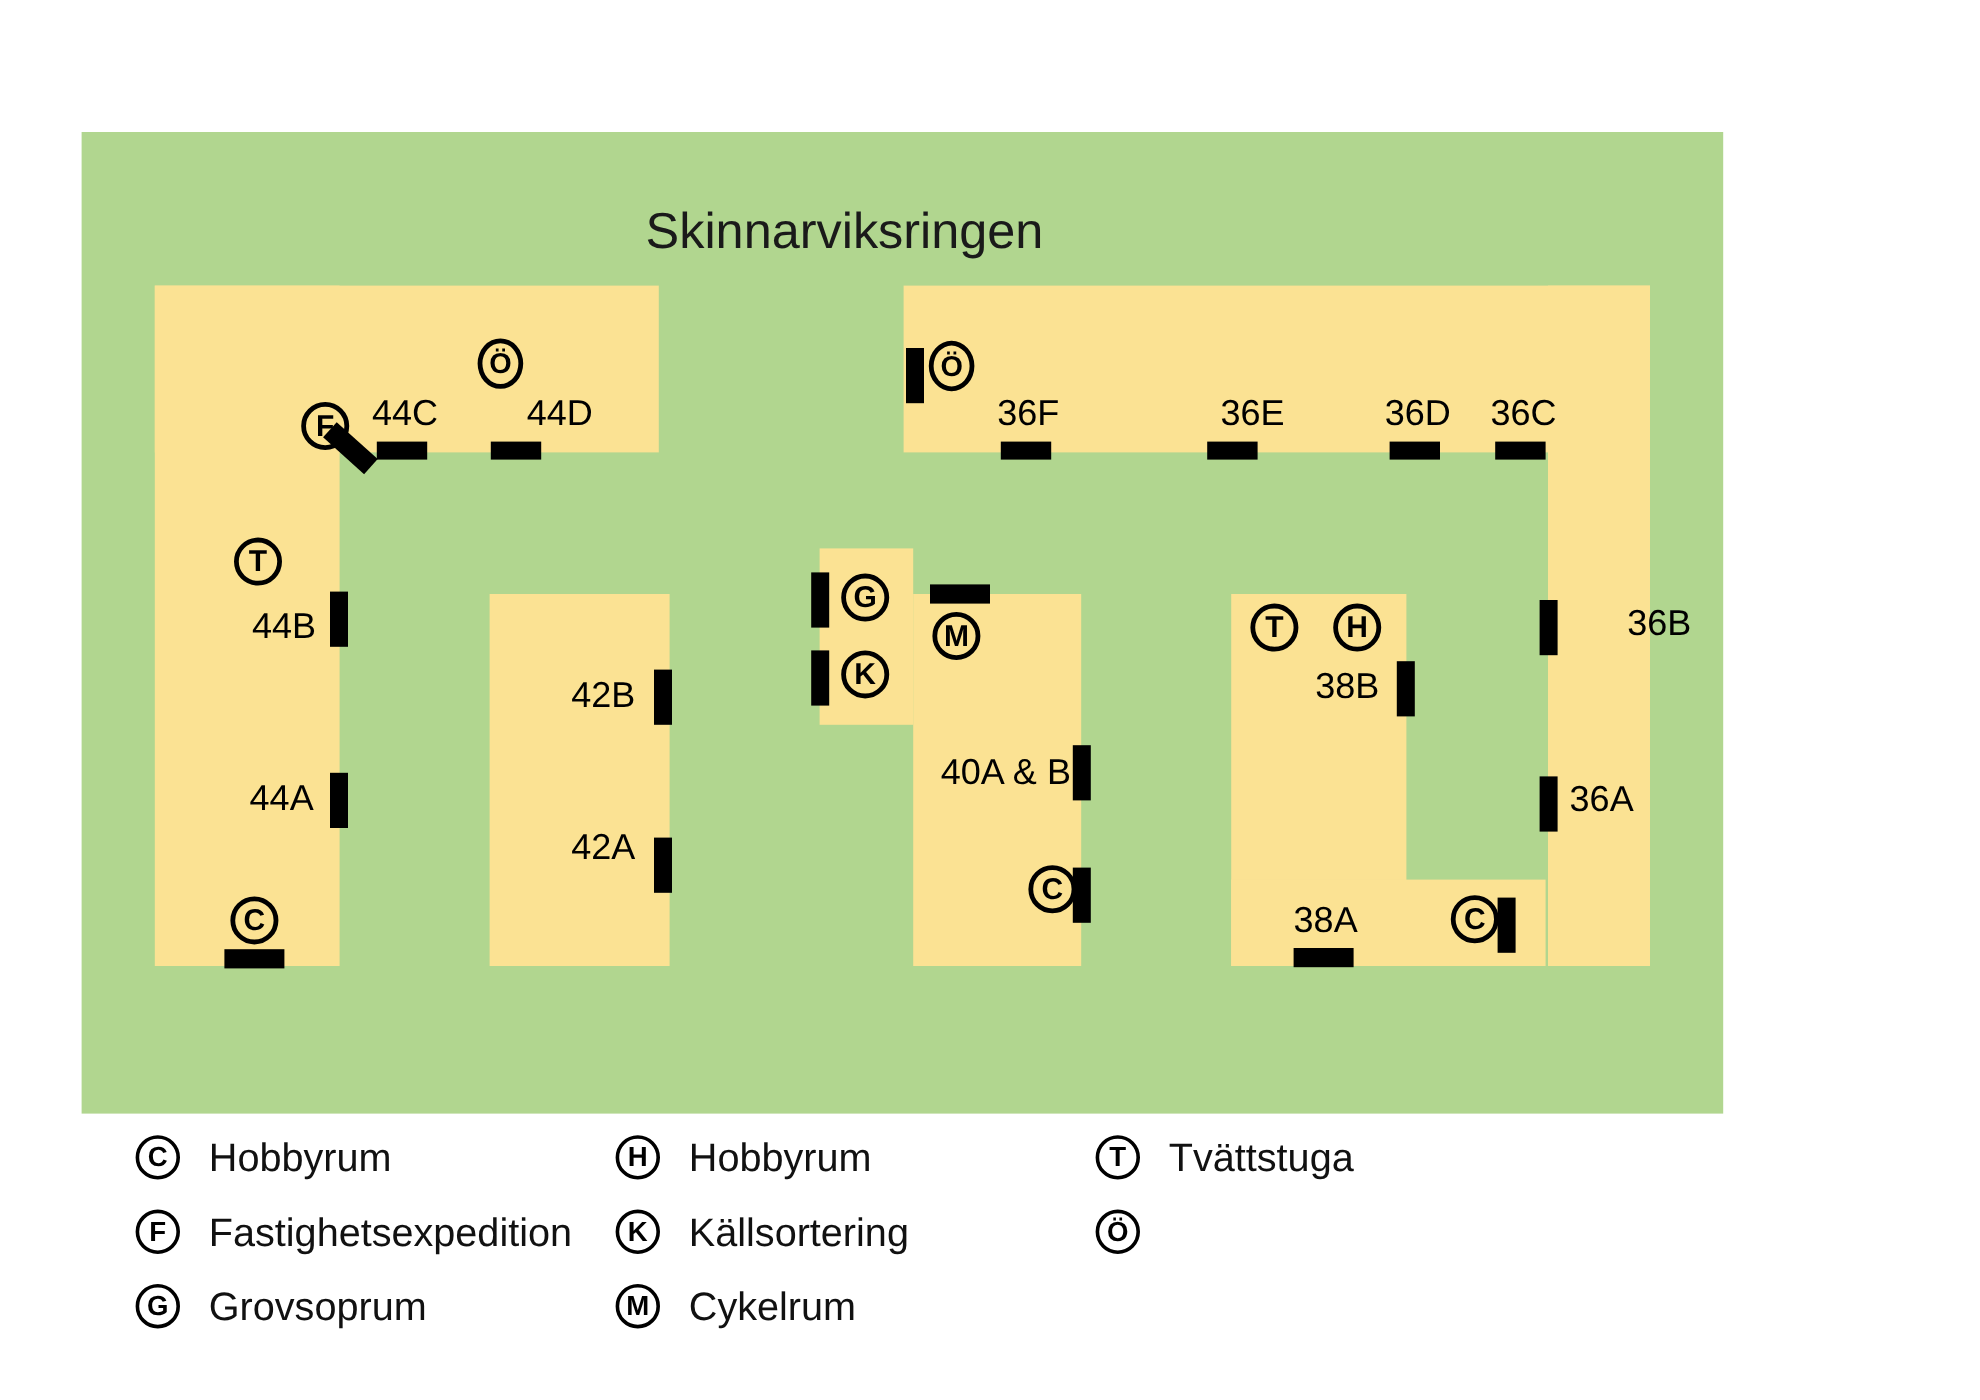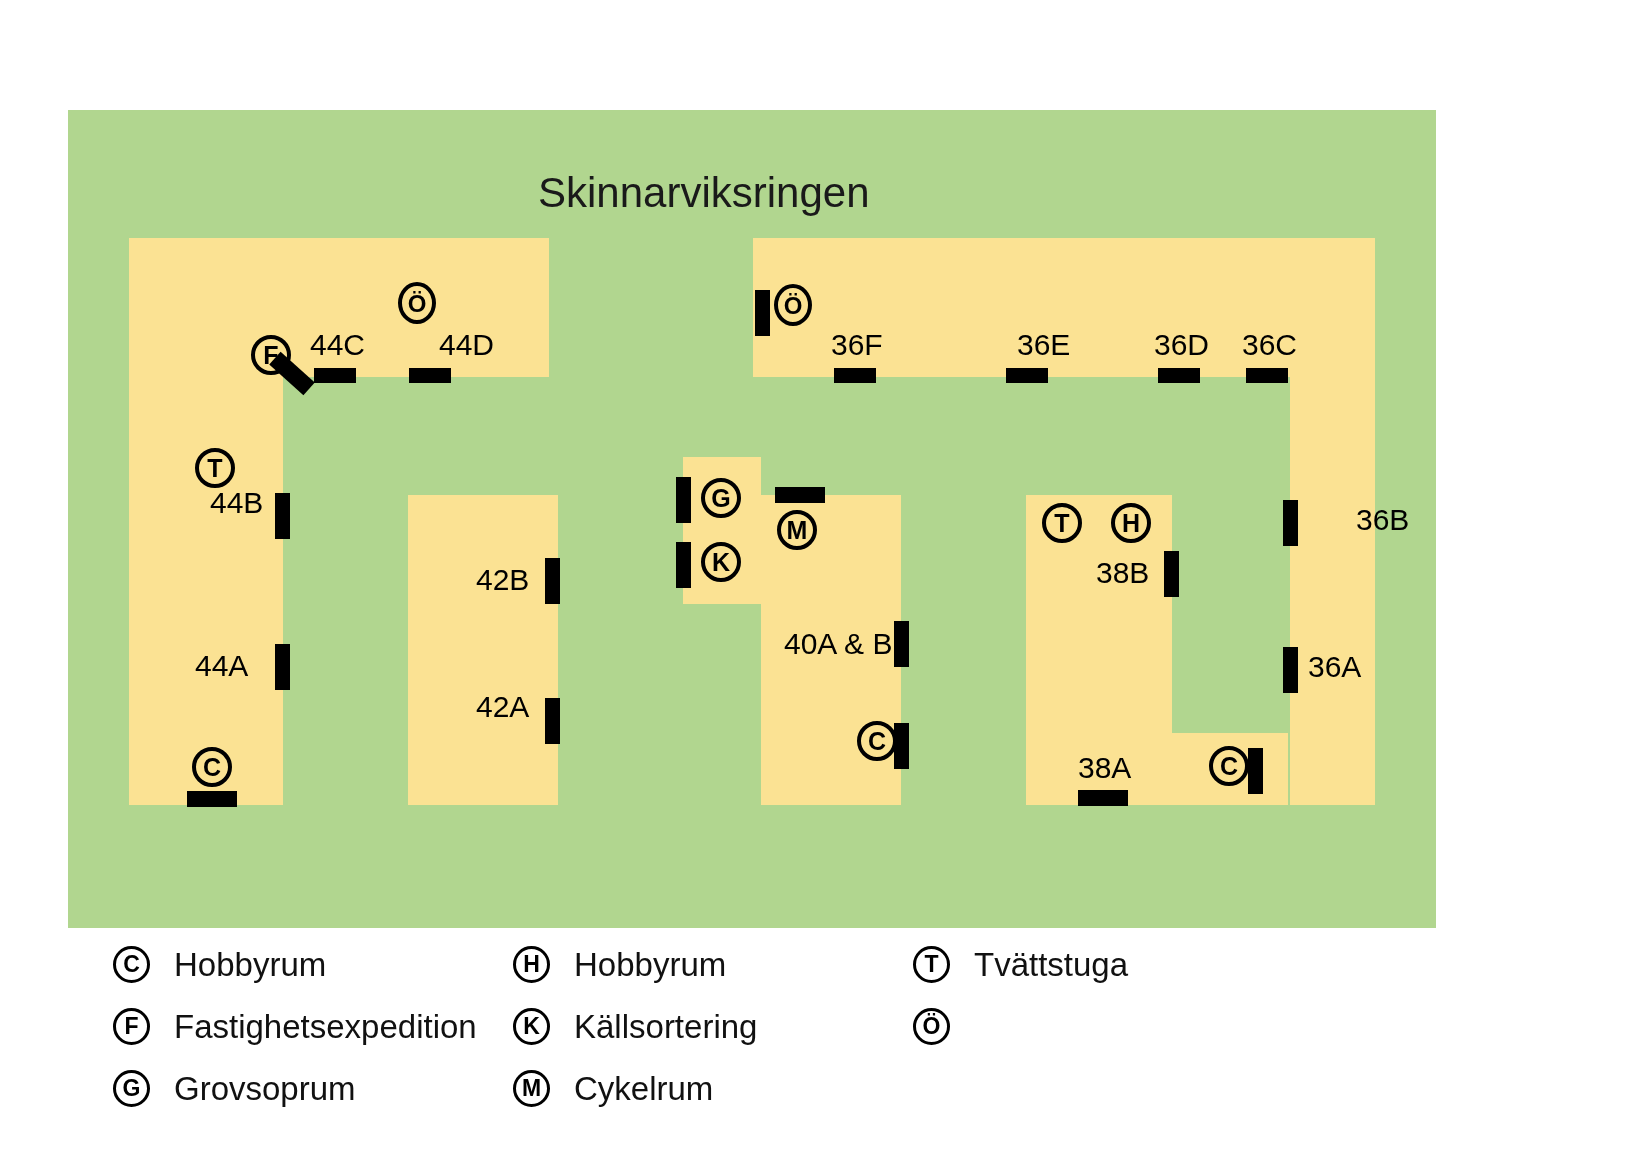--- a/index.html
+++ b/index.html
@@ -175,22 +175,22 @@
   <div class="door v" style="left:687px; top:180px;"></div>
   <div class="door h" style="left:766px; top:258px;"></div>
   <div class="door h" style="left:938px; top:258px;"></div>
   <div class="door h" style="left:1090px; top:258px;"></div>
   <div class="door h" style="left:1178px; top:258px;"></div>
   <div class="door v" style="left:1215px; top:390px;"></div>
   <div class="door v" style="left:1215px; top:537px;"></div>
 
   <div class="addr" style="left:242px; top:220px;">44C</div>
   <div class="addr" style="left:344px; top:220px;margin-left:27px;">44D</div>
-  <div class="addr" style="left:142px; top:378px;">44B</div>
-  <div class="addr" style="left:127px; top:541px;">44A</div>
+  <div class="addr" style="left:142px; top:398px;">44B</div>
+  <div class="addr" style="left:140px; top:541px;">44A</div>
 
   <div class="addr" style="left:408px; top:455px;">42B</div>
   <div class="addr" style="left:408px; top:582px;">42A</div>
 
   <div class="addr" style="left:716px; top:519px;">40A &amp; B</div>
 
   <div class="addr" style="left:1028px; top:448px;">38B</div>
   <div class="addr" style="left:1010px; top:643px;">38A</div>
 
   <div class="addr" style="left:763px; top:220px;">36F</div>

